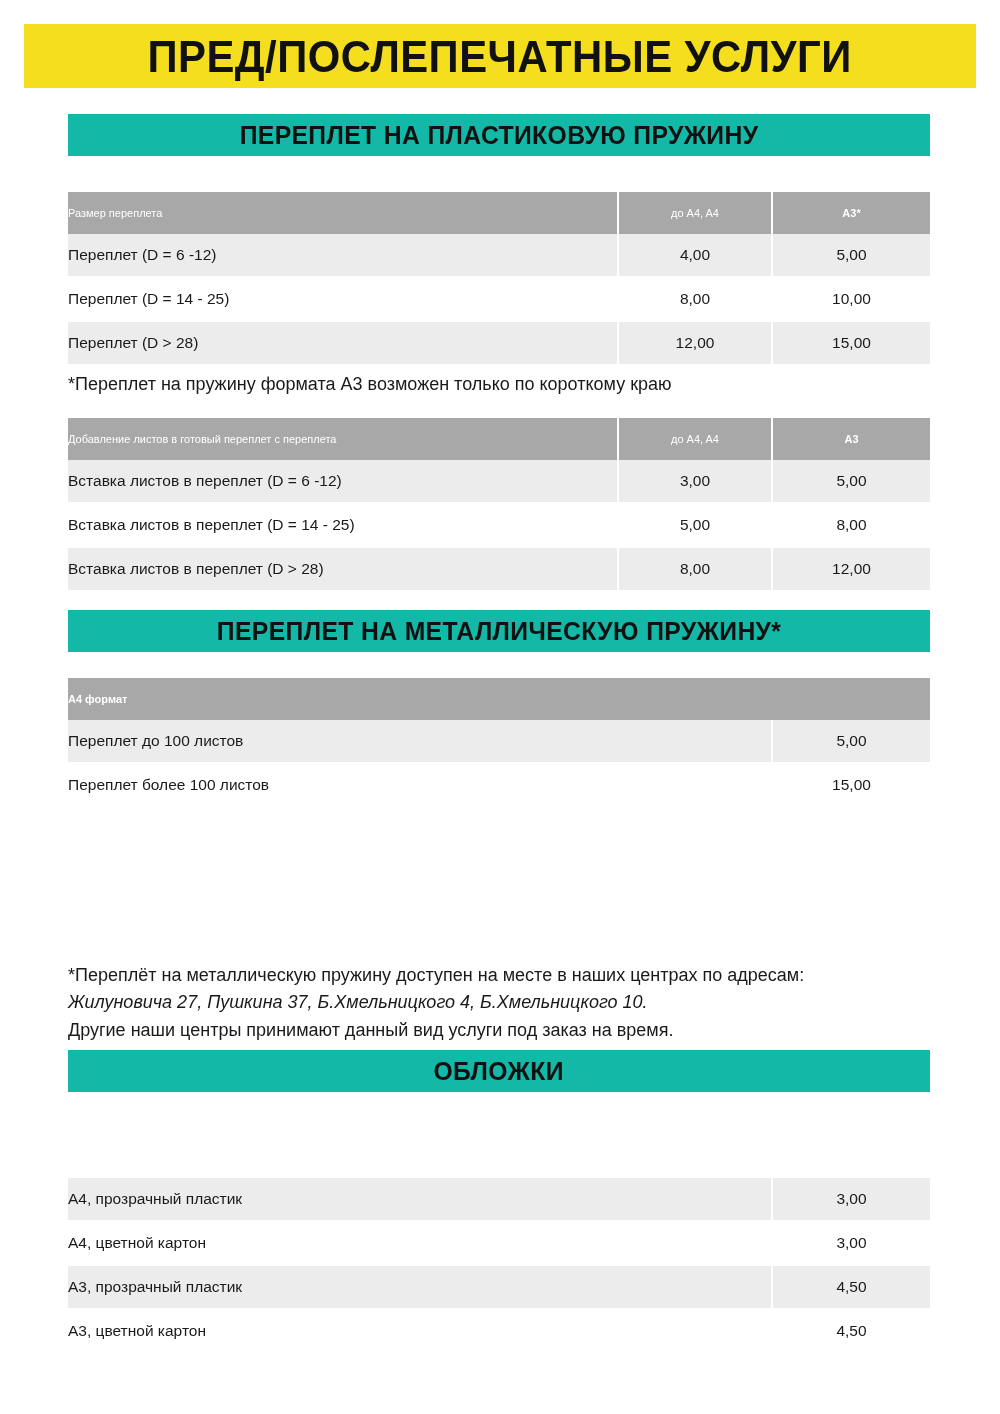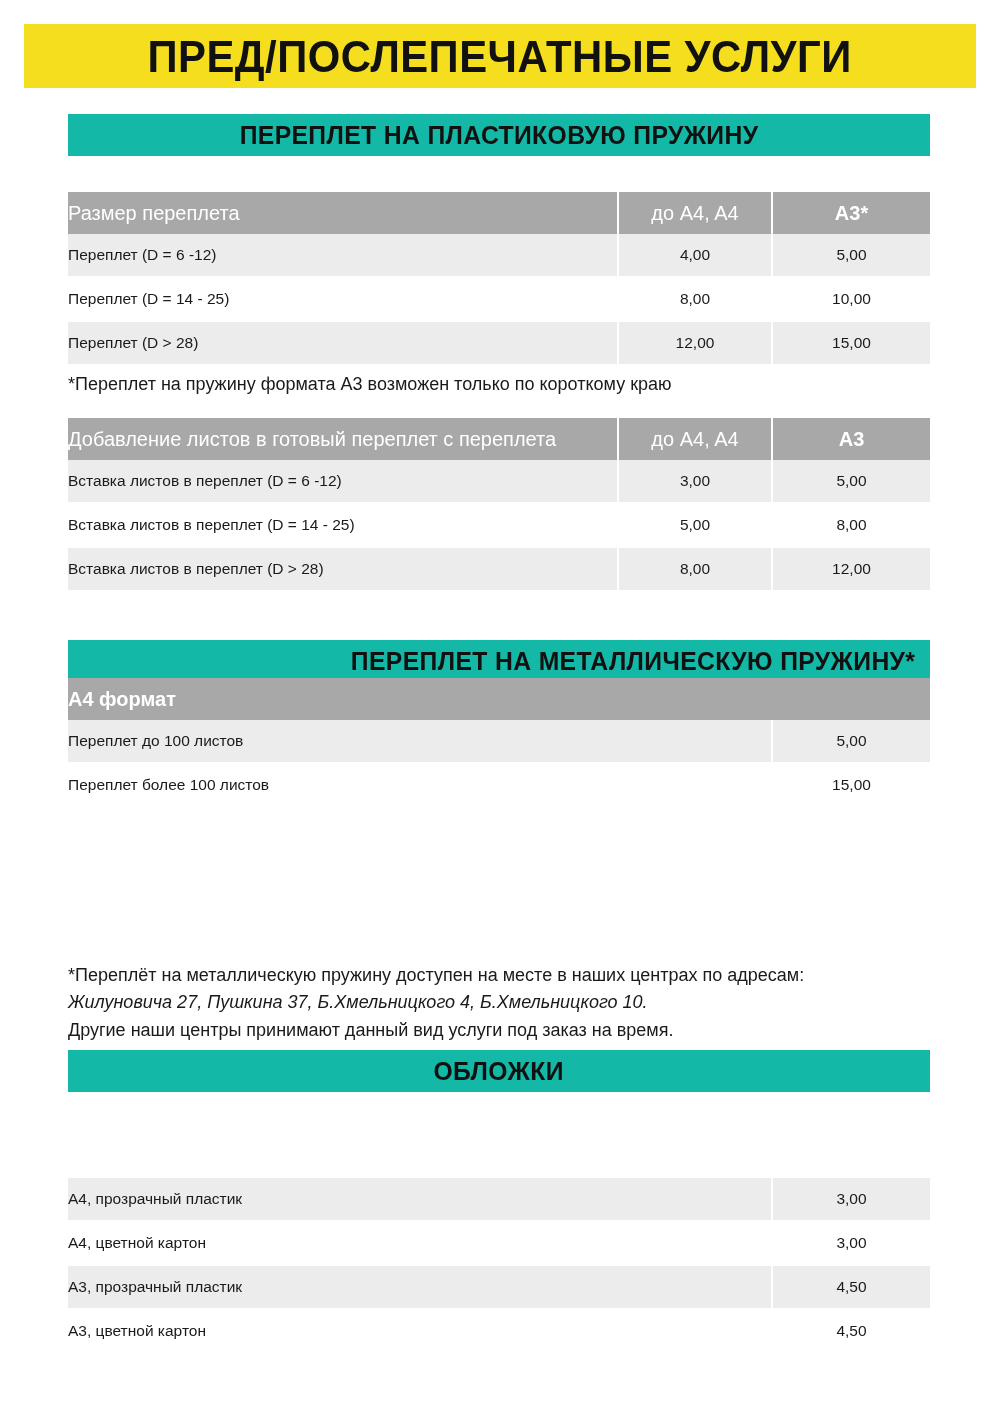--- a/index.html
+++ b/index.html
@@ -83,21 +83,21 @@
     margin: 0;
     border: 0;
     vertical-align: middle;
     font-weight: 400;
   }
 
   .ptable thead td {
     background: #a8a8a8;
     color: #ffffff;
     height: 42px;
-    font-size: 20px;
+    font-size: 11px;
     border-right: 2px solid #ffffff;
   }
   .ptable thead td:last-child { border-right: 0; font-weight: bold; }
 
   .ptable tbody td {
     height: 42px;
     border-right: 2px solid #ffffff;
     border-bottom: 2px solid #ffffff;
   }
   .ptable tbody td:last-child { border-right: 0; }
@@ -205,21 +205,21 @@
         <td class="cell-price">8,00</td>
       </tr>
       <tr class="odd">
         <td class="cell-name">Вставка листов в переплет  (D &gt; 28)</td>
         <td class="cell-price">8,00</td>
         <td class="cell-price">12,00</td>
       </tr>
     </tbody>
   </table>
 
-  <div class="section-banner" style="top:640px;justify-content:flex-end;">
+  <div class="section-banner" style="top:610px;">
     <span>ПЕРЕПЛЕТ НА МЕТАЛЛИЧЕСКУЮ ПРУЖИНУ*</span>
   </div>
 
   <table class="ptable single" style="top:678px;">
     <colgroup>
         <col style="width:704px">
         <col style="width:158px">
       </colgroup>
     <thead>
       <tr>

